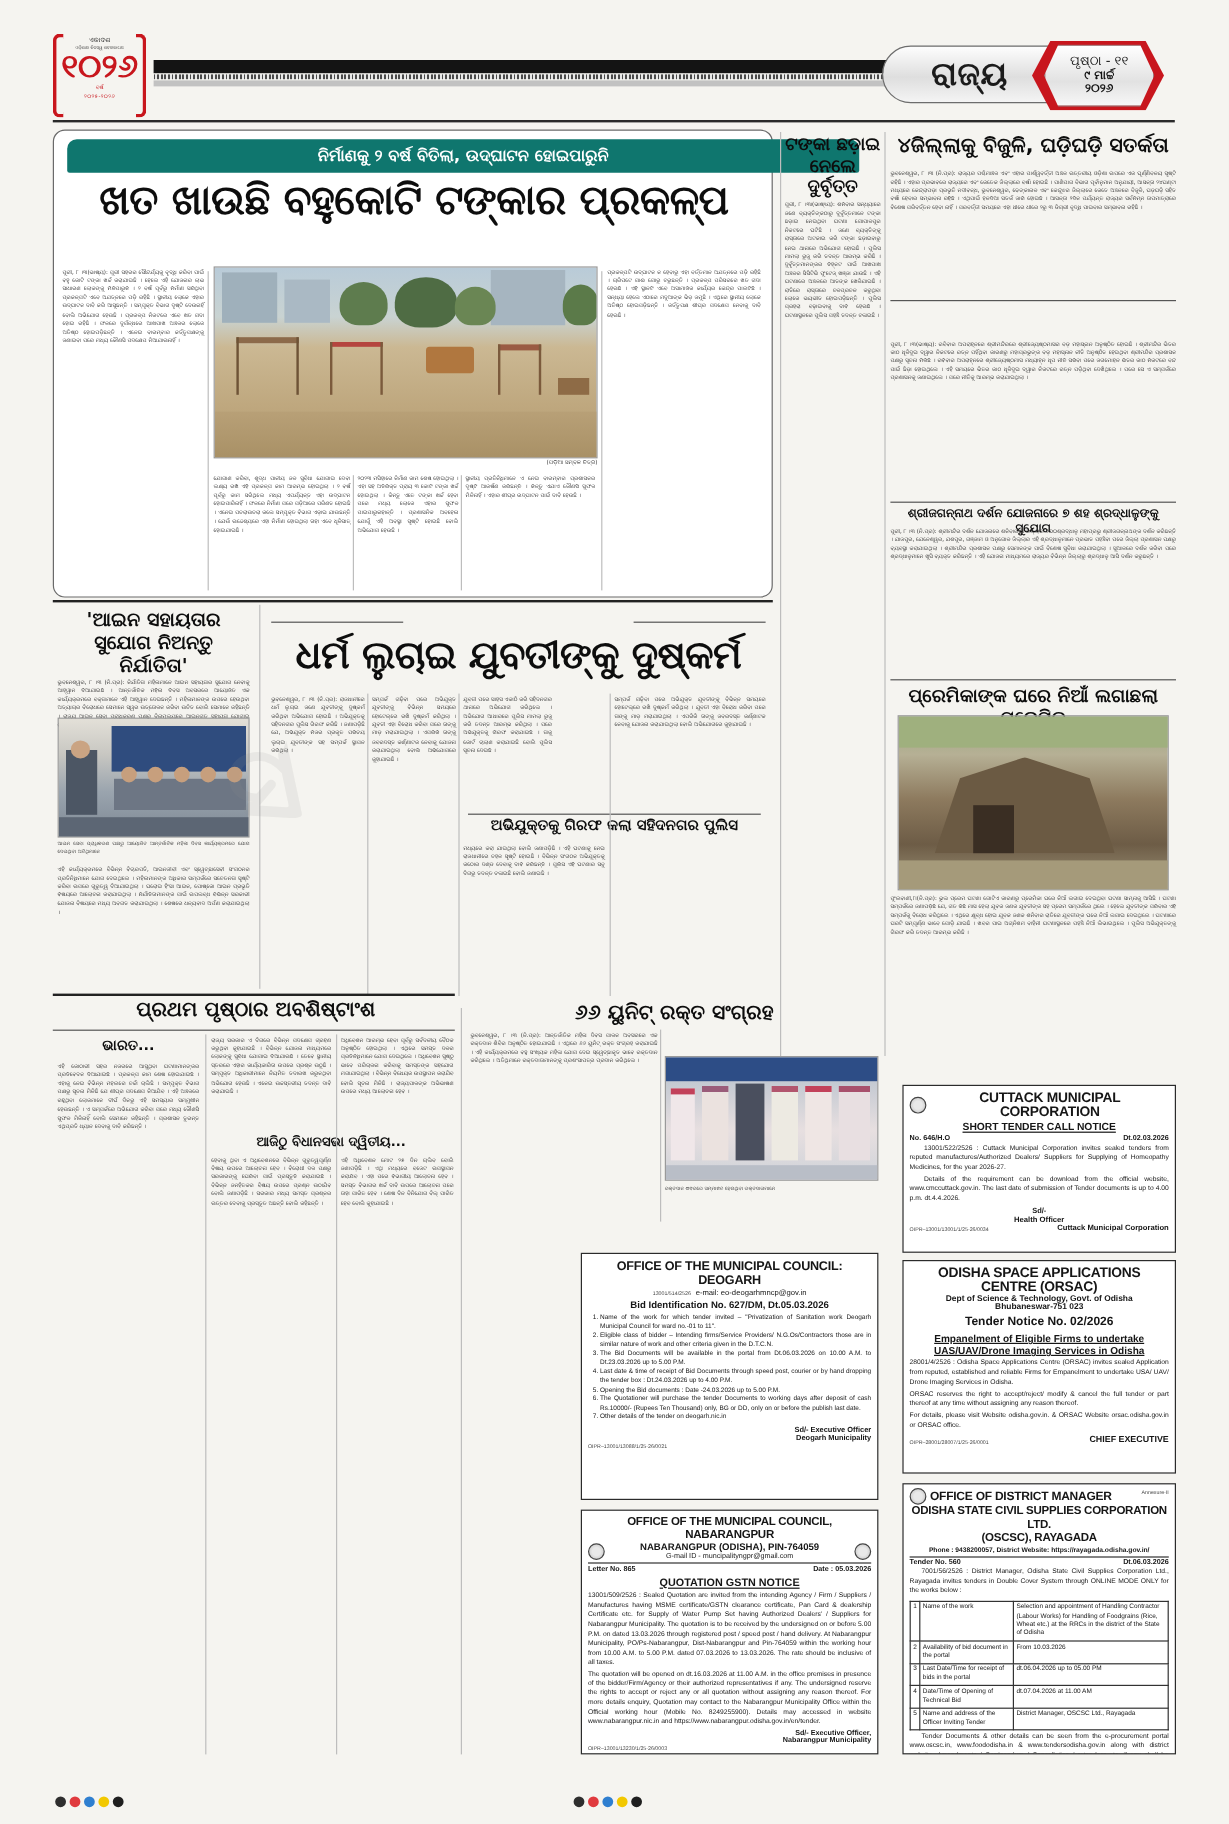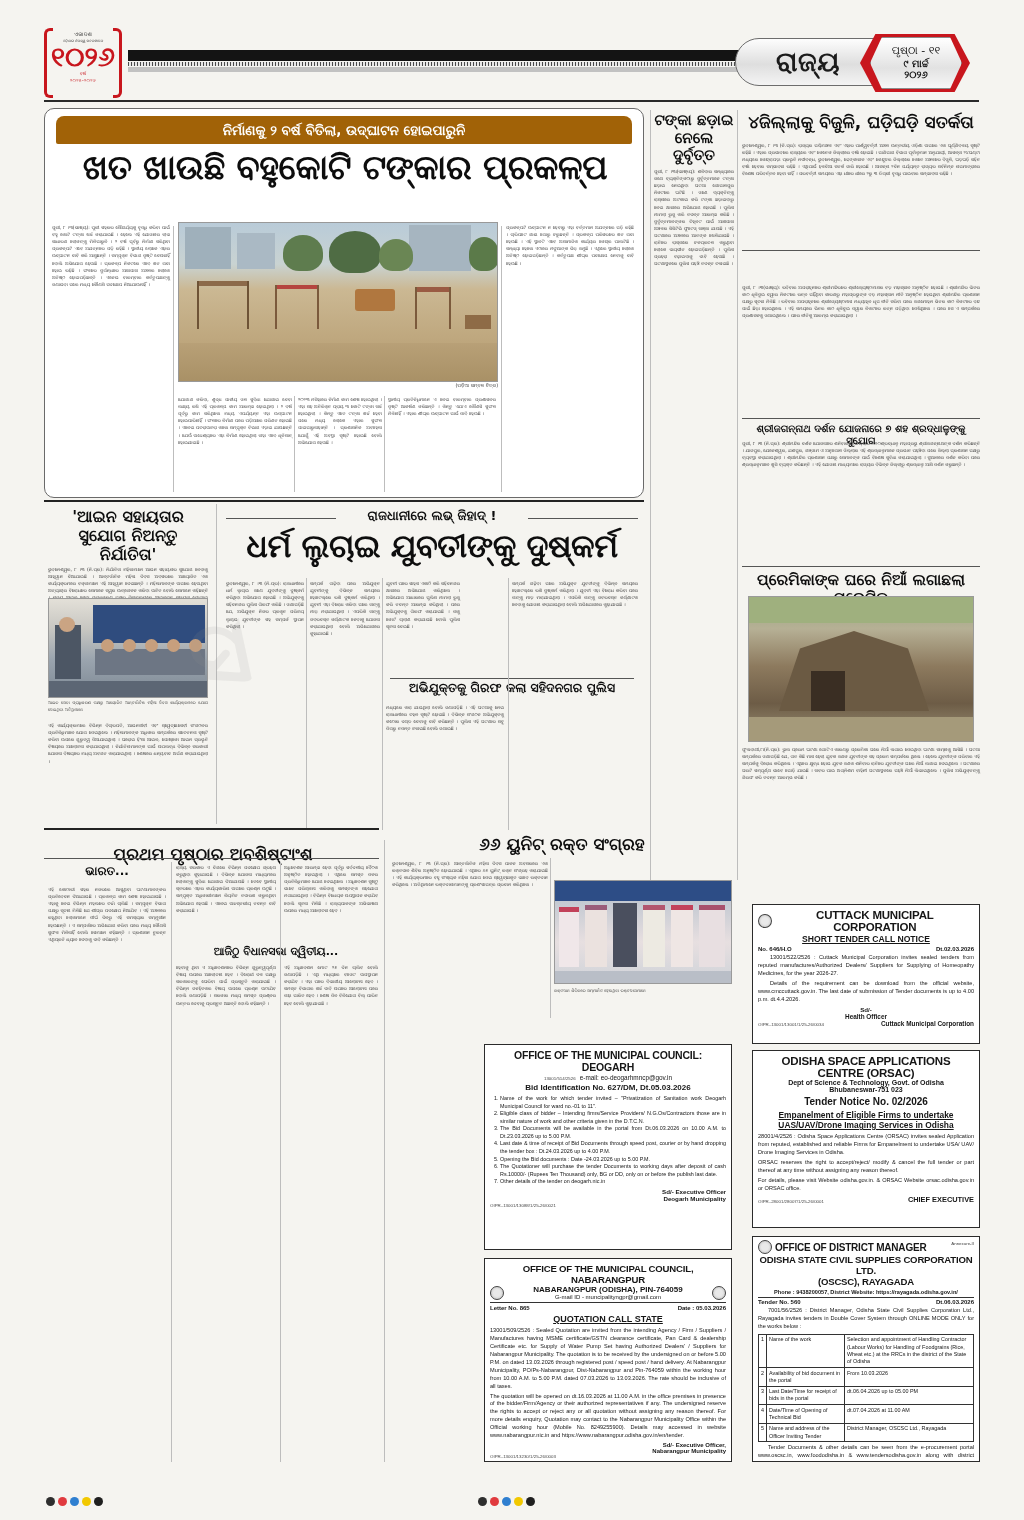--- a/index.html
+++ b/index.html
@@ -73,22 +73,22 @@
     -webkit-hyphens:auto; hyphens:auto; word-break:break-word;
   }
   .col-rule { position:absolute; width:1px; background:#bdbdbd; }
   .hrule { position:absolute; height:1px; background:#555; }
   .hrule-thick { position:absolute; height:2px; background:#222; }
 
   
   .lead-box { position:absolute; left:44px; top:108px; width:600px; height:390px;
               border:1.2px solid #6a6a6a; border-radius:10px; background:#fff; }
   .kicker {
-    position:absolute; left:56px; top:116px; width:576px; height:28px;
-    background:#a16207; border-radius:8px 8px 2px 2px;
+    position:absolute; left:56px; top:116px; width:660px; height:28px;
+    background:#0f766e; border-radius:8px 8px 2px 2px;
     display:flex; align-items:center; justify-content:center;
   }
   .kicker span { color:#fff; font-size:13.5px; font-weight:bold; font-family:"DejaVu Sans", sans-serif; }
   .lead-head {
     position:absolute; left:52px; top:148px; width:586px; text-align:center;
     font-size:34px; font-weight:bold; line-height:1.15; color:#0d0d0d;
     font-family:"DejaVu Sans", sans-serif; letter-spacing:-0.4px;
   }
   .lead-photo {
     position:absolute; left:178px; top:222px; width:320px; height:160px;
@@ -253,21 +253,20 @@
     <div style="position:absolute;left:96px;top:40px;width:13px;height:13px;border-radius:50%;background:#c79f7d;"></div>
     <div style="position:absolute;left:118px;top:40px;width:13px;height:13px;border-radius:50%;background:#c79f7d;"></div>
     <div style="position:absolute;left:140px;top:40px;width:13px;height:13px;border-radius:50%;background:#c79f7d;"></div>
     <div style="position:absolute;left:0;top:82px;width:160px;height:18px;background:#5c6674;"></div>
   </div>
   <div class="body-text" style="position:absolute;left:48px;top:700px;width:160px;height:18px;font-size:4.2px;">ଆଇନ ସେବା ପ୍ରାଧିକରଣ ପକ୍ଷରୁ ଆୟୋଜିତ ଆନ୍ତର୍ଜାତିକ ମହିଳା ଦିବସ କାର୍ଯ୍ୟକ୍ରମରେ ଯୋଗ ଦେଇଥିବା ଅତିଥିମାନେ</div>
   <div class="body-text" style="position:absolute;left:48px;top:722px;width:160px;height:96px;">ଏହି କାର୍ଯ୍ୟକ୍ରମରେ ବିଭିନ୍ନ ବିଚାରପତି, ଆଇନଜୀବୀ ଏବଂ ସ୍ୱେଚ୍ଛାସେବୀ ସଂଗଠନର ପ୍ରତିନିଧିମାନେ ଯୋଗ ଦେଇଥିଲେ । ମହିଳାମାନଙ୍କ ଅଧିକାର ସମ୍ପର୍କରେ ସଚେତନତା ସୃଷ୍ଟି କରିବା ଉପରେ ଗୁରୁତ୍ୱ ଦିଆଯାଇଥିଲା । ଘରୋଇ ହିଂସା ଆଇନ, ପୋଷ୍‌କୋ ଆଇନ ପ୍ରଭୃତି ବିଷୟରେ ଆଲୋଚନା କରାଯାଇଥିଲା । ନିର୍ଯାତିତାମାନଙ୍କ ପାଇଁ ଉପଲବ୍ଧ ବିଭିନ୍ନ ସରକାରୀ ଯୋଜନା ବିଷୟରେ ମଧ୍ୟ ଅବଗତ କରାଯାଇଥିଲା । ଶେଷରେ ଧନ୍ୟବାଦ ଅର୍ପଣ କରାଯାଇଥିଲା ।</div>
 
   <div class="col-rule" style="left:216px;top:504px;height:320px;"></div>
 
-  <div class="h-odia" style="position:absolute;left:226px;top:508px;width:412px;font-size:13px;text-align:center;">ରାଜଧାନୀରେ ଲଭ୍ ଜିହାଦ୍ !</div>
   <div class="hrule" style="left:226px;top:518px;width:110px;"></div>
   <div class="hrule" style="left:528px;top:518px;width:110px;"></div>
   <div class="h-odia" style="position:absolute;left:226px;top:528px;width:412px;font-size:32px;text-align:center;letter-spacing:-0.5px;">ଧର୍ମ ଲୁଚାଇ ଯୁବତୀଙ୍କୁ ଦୁଷ୍କର୍ମ</div>
 
   <div class="body-text" style="position:absolute;left:226px;top:580px;width:78px;height:250px;">ଭୁବନେଶ୍ୱର, ୮ ।୩ (ନି.ପ୍ର): ରାଜଧାନୀରେ ଧର୍ମ ଲୁଚାଇ ଜଣେ ଯୁବତୀଙ୍କୁ ଦୁଷ୍କର୍ମ କରିଥିବା ଅଭିଯୋଗ ହୋଇଛି । ଅଭିଯୁକ୍ତକୁ ସହିଦନଗର ପୁଲିସ ଗିରଫ କରିଛି । ଜଣାପଡ଼ିଛି ଯେ, ଅଭିଯୁକ୍ତ ନିଜର ପ୍ରକୃତ ପରିଚୟ ଲୁଚାଇ ଯୁବତୀଙ୍କ ସହ ସମ୍ପର୍କ ସ୍ଥାପନ କରିଥିଲା ।</div>
   <div class="body-text" style="position:absolute;left:310px;top:580px;width:70px;height:250px;">ସମ୍ପର୍କ ଗଢ଼ିବା ପରେ ଅଭିଯୁକ୍ତ ଯୁବତୀଙ୍କୁ ବିଭିନ୍ନ ସମୟରେ ହୋଟେଲ୍‌ରେ ରଖି ଦୁଷ୍କର୍ମ କରିଥିଲା । ଯୁବତୀ ଏହା ବିରୋଧ କରିବା ପରେ ତାଙ୍କୁ ମାଡ଼ ମରାଯାଇଥିଲା । ଏପରିକି ତାଙ୍କୁ ଜବରଦସ୍ତ କର୍ଣ୍ଣାଟକ ନେବାକୁ ଯୋଜନା କରାଯାଇଥିଲା ବୋଲି ଅଭିଯୋଗରେ କୁହାଯାଇଛି ।</div>
   <div class="body-text" style="position:absolute;left:386px;top:580px;width:74px;height:70px;">ଯୁବତୀ ପରେ ସାହସ ଏକାଠି କରି ସହିଦନଗର ଥାନାରେ ଅଭିଯୋଗ କରିଥିଲେ । ଅଭିଯୋଗ ଆଧାରରେ ପୁଲିସ ମାମଲା ରୁଜୁ କରି ତଦନ୍ତ ଆରମ୍ଭ କରିଥିଲା । ପରେ ଅଭିଯୁକ୍ତକୁ ଗିରଫ କରାଯାଇଛି । ତାକୁ କୋର୍ଟ ଚାଲାଣ କରାଯାଇଛି ବୋଲି ପୁଲିସ ସୂଚନା ଦେଇଛି ।</div>
 
   <div class="hrule" style="left:390px;top:678px;width:244px;"></div>
   <div class="h-odia" style="position:absolute;left:386px;top:681px;width:252px;font-size:12.5px;text-align:center;">ଅଭିଯୁକ୍ତକୁ ଗିରଫ କଲା ସହିଦନଗର ପୁଲିସ</div>
@@ -275,21 +274,21 @@
   <div class="body-text" style="position:absolute;left:386px;top:704px;width:118px;height:126px;">ମଧ୍ୟରେ କରା ଯାଇଥିଲା ବୋଲି ଜଣାପଡ଼ିଛି । ଏହି ଘଟଣାକୁ ନେଇ ରାଜଧାନୀରେ ଚହଳ ସୃଷ୍ଟି ହୋଇଛି । ବିଭିନ୍ନ ସଂଗଠନ ଅଭିଯୁକ୍ତକୁ କଠୋର ଦଣ୍ଡ ଦେବାକୁ ଦାବି କରିଛନ୍ତି । ପୁଲିସ ଏହି ଘଟଣାର ସବୁ ଦିଗରୁ ତଦନ୍ତ ଚଳାଇଛି ବୋଲି ଜଣାଇଛି ।</div>
   <div class="body-text" style="position:absolute;left:512px;top:580px;width:126px;height:250px;">ସମ୍ପର୍କ ଗଢ଼ିବା ପରେ ଅଭିଯୁକ୍ତ ଯୁବତୀଙ୍କୁ ବିଭିନ୍ନ ସମୟରେ ହୋଟେଲ୍‌ରେ ରଖି ଦୁଷ୍କର୍ମ କରିଥିଲା । ଯୁବତୀ ଏହା ବିରୋଧ କରିବା ପରେ ତାଙ୍କୁ ମାଡ଼ ମରାଯାଇଥିଲା । ଏପରିକି ତାଙ୍କୁ ଜବରଦସ୍ତ କର୍ଣ୍ଣାଟକ ନେବାକୁ ଯୋଜନା କରାଯାଇଥିଲା ବୋଲି ଅଭିଯୋଗରେ କୁହାଯାଇଛି ।</div>
 
   <div class="col-rule" style="left:306px;top:578px;height:252px;"></div>
   <div class="col-rule" style="left:382px;top:578px;height:252px;"></div>
   <div class="col-rule" style="left:508px;top:578px;height:252px;"></div>
 
   <div class="wm" style="left:190px;top:600px;">ସ</div>
 
   <div class="hrule-thick" style="left:44px;top:828px;width:335px;"></div>
-  <div class="h-odia" style="position:absolute;left:48px;top:832px;width:330px;font-size:17px;text-align:center;margin-top:12px;">ପ୍ରଥମ ପୃଷ୍ଠାର ଅବଶିଷ୍ଟାଂଶ</div>
+  <div class="h-odia" style="position:absolute;left:48px;top:832px;width:330px;font-size:17px;text-align:center;">ପ୍ରଥମ ପୃଷ୍ଠାର ଅବଶିଷ୍ଟାଂଶ</div>
   <div class="hrule" style="left:44px;top:858px;width:335px;"></div>
 
   <div class="h-odia" style="position:absolute;left:48px;top:864px;width:118px;font-size:12px;text-align:center;">ଭାରତ...</div>
   <div class="body-text" style="position:absolute;left:48px;top:886px;width:118px;height:580px;">ଏହି କୋଠାରୀ ସହର ନଜରରେ ଆସୁଥିବା ଘଟଣାମାନଙ୍କର ପ୍ରତିବେଦନ ଦିଆଯାଇଛି । ପ୍ରକଳ୍ପ କାମ ଶେଷ ହୋଇଯାଇଛି । ଏହାକୁ ନେଇ ବିଭିନ୍ନ ମହଲରେ ଚର୍ଚ୍ଚା ଚାଲିଛି । ସମ୍ପୃକ୍ତ ବିଭାଗ ପକ୍ଷରୁ ସୂଚନା ମିଳିଛି ଯେ ଶୀଘ୍ର ପଦକ୍ଷେପ ନିଆଯିବ । ଏହି ଅଞ୍ଚଳରେ ରହୁଥିବା ଲୋକମାନେ ଦୀର୍ଘ ଦିନରୁ ଏହି ସମସ୍ୟାର ସମ୍ମୁଖୀନ ହେଉଛନ୍ତି । ଏ ସମ୍ପର୍କରେ ଅଭିଯୋଗ କରିବା ପରେ ମଧ୍ୟ କୌଣସି ସୁଫଳ ମିଳିନାହିଁ ବୋଲି ସେମାନେ କହିଛନ୍ତି । ପ୍ରଶାସନ ତୁରନ୍ତ ଏଥିପ୍ରତି ଧ୍ୟାନ ଦେବାକୁ ଦାବି କରିଛନ୍ତି ।</div>
 
   <div class="body-text" style="position:absolute;left:176px;top:864px;width:100px;height:78px;">ରାଜ୍ୟ ସରକାର ଏ ଦିଗରେ ବିଭିନ୍ନ ପଦକ୍ଷେପ ଗ୍ରହଣ କରୁଥିବା କୁହାଯାଇଛି । ବିଭିନ୍ନ ଯୋଜନା ମାଧ୍ୟମରେ ଲୋକଙ୍କୁ ସୁବିଧା ଯୋଗାଇ ଦିଆଯାଉଛି । ତେବେ ସ୍ଥାନୀୟ ସ୍ତରରେ ଏହାର କାର୍ଯ୍ୟକାରିତା ଉପରେ ପ୍ରଶ୍ନ ଉଠୁଛି । ସମ୍ପୃକ୍ତ ଅଧିକାରୀମାନେ ନିୟମିତ ତଦାରଖ କରୁନଥିବା ଅଭିଯୋଗ ହେଉଛି । ଏନେଇ ଉଚ୍ଚସ୍ତରୀୟ ତଦନ୍ତ ଦାବି କରାଯାଇଛି ।</div>
   <div class="h-odia" style="position:absolute;left:176px;top:946px;width:200px;font-size:11px;text-align:center;">ଆଜିଠୁ ବିଧାନସଭା ଦ୍ୱିତୀୟ...</div>
   <div class="body-text" style="position:absolute;left:176px;top:964px;width:100px;height:500px;">ହେବାକୁ ଥିବା ଏ ଅଧିବେଶନରେ ବିଭିନ୍ନ ଗୁରୁତ୍ୱପୂର୍ଣ୍ଣ ବିଷୟ ଉପରେ ଆଲୋଚନା ହେବ । ବିରୋଧୀ ଦଳ ପକ୍ଷରୁ ସରକାରଙ୍କୁ ଘେରିବା ପାଇଁ ପ୍ରସ୍ତୁତି କରାଯାଇଛି । ବିଭିନ୍ନ ଜନହିତକର ବିଷୟ ଉପରେ ପ୍ରଶ୍ନ ଉଠାଯିବ ବୋଲି ଜଣାପଡ଼ିଛି । ସରକାର ମଧ୍ୟ ସମସ୍ତ ପ୍ରଶ୍ନର ଉତ୍ତର ଦେବାକୁ ପ୍ରସ୍ତୁତ ଅଛନ୍ତି ବୋଲି କହିଛନ୍ତି ।</div>
   <div class="body-text" style="position:absolute;left:284px;top:864px;width:94px;height:78px;">ଅଧିବେଶନ ଆରମ୍ଭ ହେବା ପୂର୍ବରୁ ସର୍ବଦଳୀୟ ବୈଠକ ଅନୁଷ୍ଠିତ ହୋଇଥିଲା । ଏଥିରେ ସମସ୍ତ ଦଳର ପ୍ରତିନିଧିମାନେ ଯୋଗ ଦେଇଥିଲେ । ଅଧିବେଶନ ସୁଷ୍ଠୁ ଭାବେ ପରିଚାଳନା କରିବାକୁ ସମସ୍ତଙ୍କ ସହଯୋଗ ମଗାଯାଇଥିଲା । ବିଭିନ୍ନ ବିଧେୟକ ଉପସ୍ଥାପନ କରାଯିବ ବୋଲି ସୂଚନା ମିଳିଛି । ରାଜ୍ୟପାଳଙ୍କ ଅଭିଭାଷଣ ଉପରେ ମଧ୍ୟ ଆଲୋଚନା ହେବ ।</div>
   <div class="body-text" style="position:absolute;left:284px;top:964px;width:94px;height:500px;">ଏହି ଅଧିବେଶନ ମୋଟ ୨୫ ଦିନ ଚାଲିବ ବୋଲି ଜଣାପଡ଼ିଛି । ଏଥି ମଧ୍ୟରେ ବଜେଟ ଉପସ୍ଥାପନ କରାଯିବ । ଏହା ପରେ ବିଭାଗୀୟ ଆଲୋଚନା ହେବ । ସମସ୍ତ ବିଭାଗର ଖର୍ଚ୍ଚ ଦାବି ଉପରେ ଆଲୋଚନା ପରେ ତାହା ପାରିତ ହେବ । ଶେଷ ଦିନ ବିନିଯୋଗ ବିଲ୍ ପାରିତ ହେବ ବୋଲି କୁହାଯାଇଛି ।</div>
@@ -345,21 +344,21 @@
         <div style="flex:1;">
           <div class="ad-sub ad-center" style="font-size:8px;">NABARANGPUR (ODISHA), PIN-764059</div>
           <div class="ad-sub2 ad-center" style="font-size:6px;">G-mail ID - muncipalityngpr@gmail.com</div>
         </div>
         <span class="seal"></span>
       </div>
       <div class="ad-row" style="border-top:0.7px solid #333;margin-top:2px;padding-top:2px;">
         <span>Letter No. 865</span>
         <span>Date : 05.03.2026</span>
       </div>
-      <div class="ad-center ad-bold ad-ul" style="font-size:9px;margin:3px 0;">QUOTATION CALL STATE</div>
+      <div class="ad-center ad-bold ad-ul" style="font-size:9px;margin:3px 0;">QUOTATION GSTN NOTICE</div>
       <div class="ad-line">13001/509/2526 : Sealed Quotation are invited from the intending Agency / Firm / Suppliers / Manufactures having MSME certificate/GSTN clearance certificate, Pan Card &amp; dealership Certificate etc. for Supply of Water Pump Set having Authorized Dealers' / Suppliers for Nabarangpur Municipality. The quotation is to be received by the undersigned on or before 5.00 P.M. on dated 13.03.2026 through registered post / speed post / hand delivery. At Nabarangpur Municipality, PO/Ps-Nabarangpur, Dist-Nabarangpur and Pin-764059 within the working hour from 10.00 A.M. to 5.00 P.M. dated 07.03.2026 to 13.03.2026. The rate should be inclusive of all taxes.</div>
       <div class="ad-line" style="margin-top:2px;">The quotation will be opened on dt.16.03.2026 at 11.00 A.M. in the office premises in presence of the bidder/Firm/Agency or their authorized representatives if any. The undersigned reserve the rights to accept or reject any or all quotation without assigning any reason thereof. For more details enquiry, Quotation may contact to the Nabarangpur Municipality Office within the Official working hour (Mobile No. 8249255900). Details may accessed in website www.nabarangpur.nic.in and https://www.nabarangpur.odisha.gov.in/en/tender.</div>
       <div class="ad-right ad-bold" style="font-size:6px;margin-top:2px;">Sd/- Executive Officer,</div>
       <div class="ad-right ad-bold" style="font-size:6px;">Nabarangpur Municipality</div>
       <div class="ad-tiny">OIPR–13001/13230/1/25-26/0003</div>
     </div>
   </div>
 
   <div class="ad" style="left:752px;top:904px;width:228px;height:140px;">
     <div class="ad-inner">

